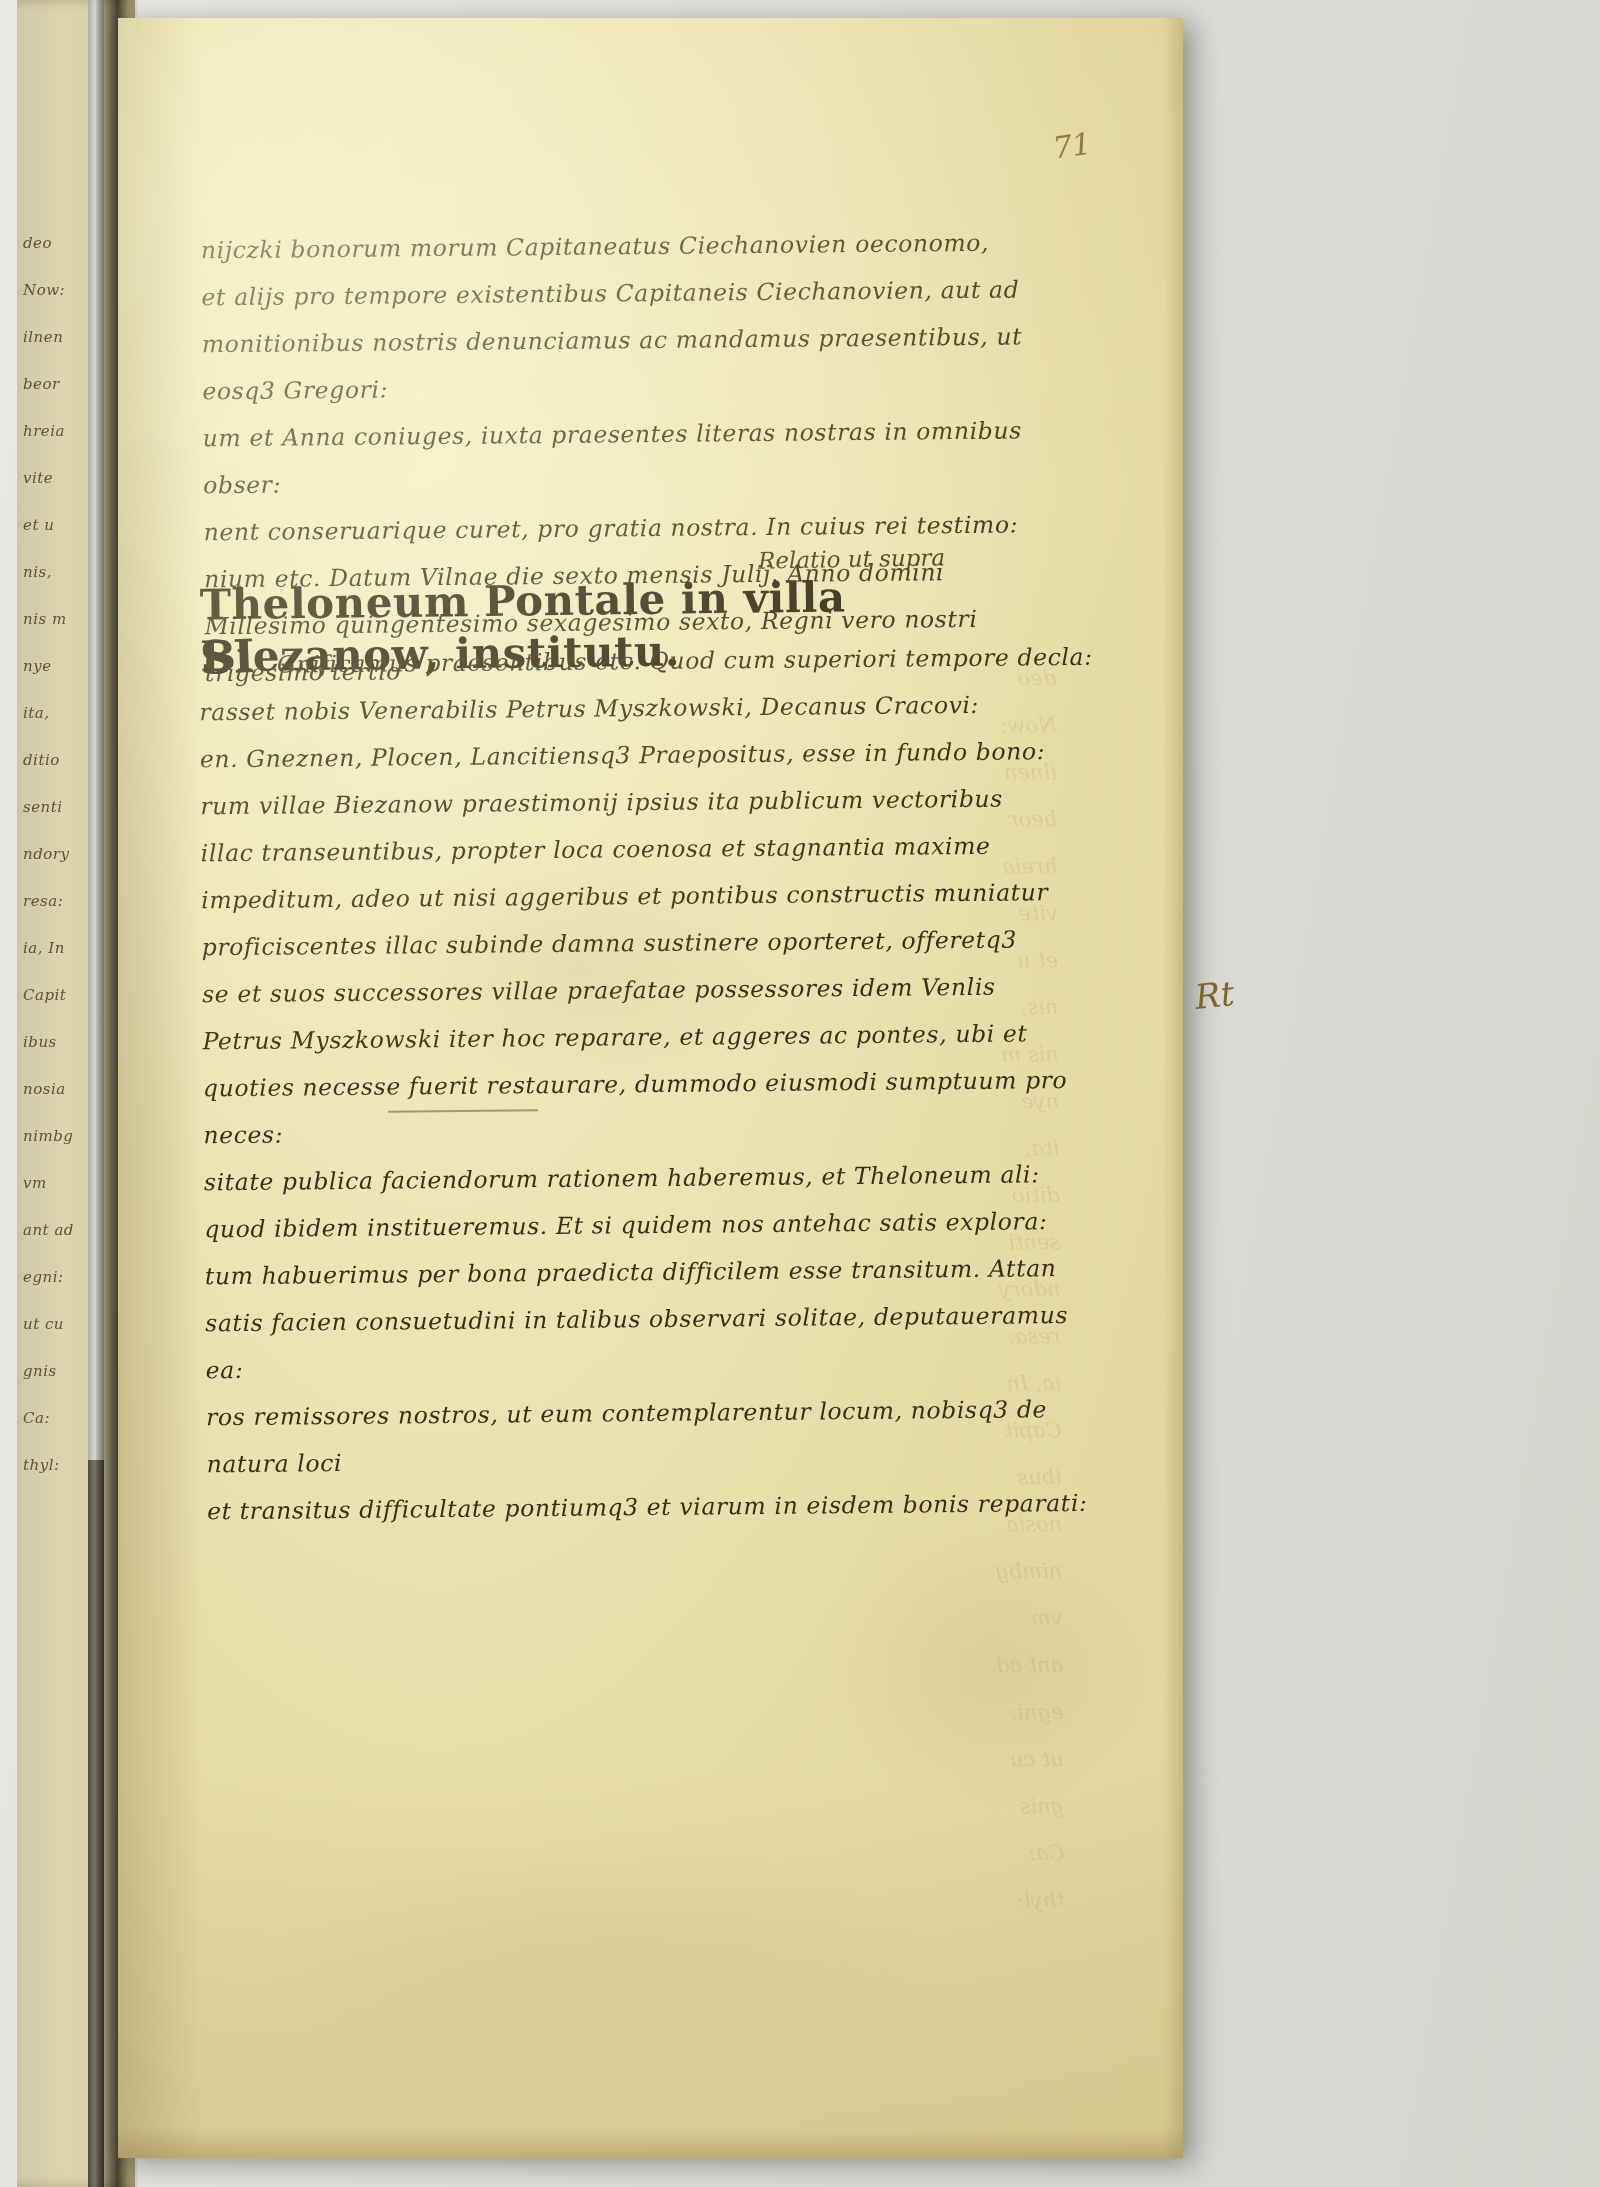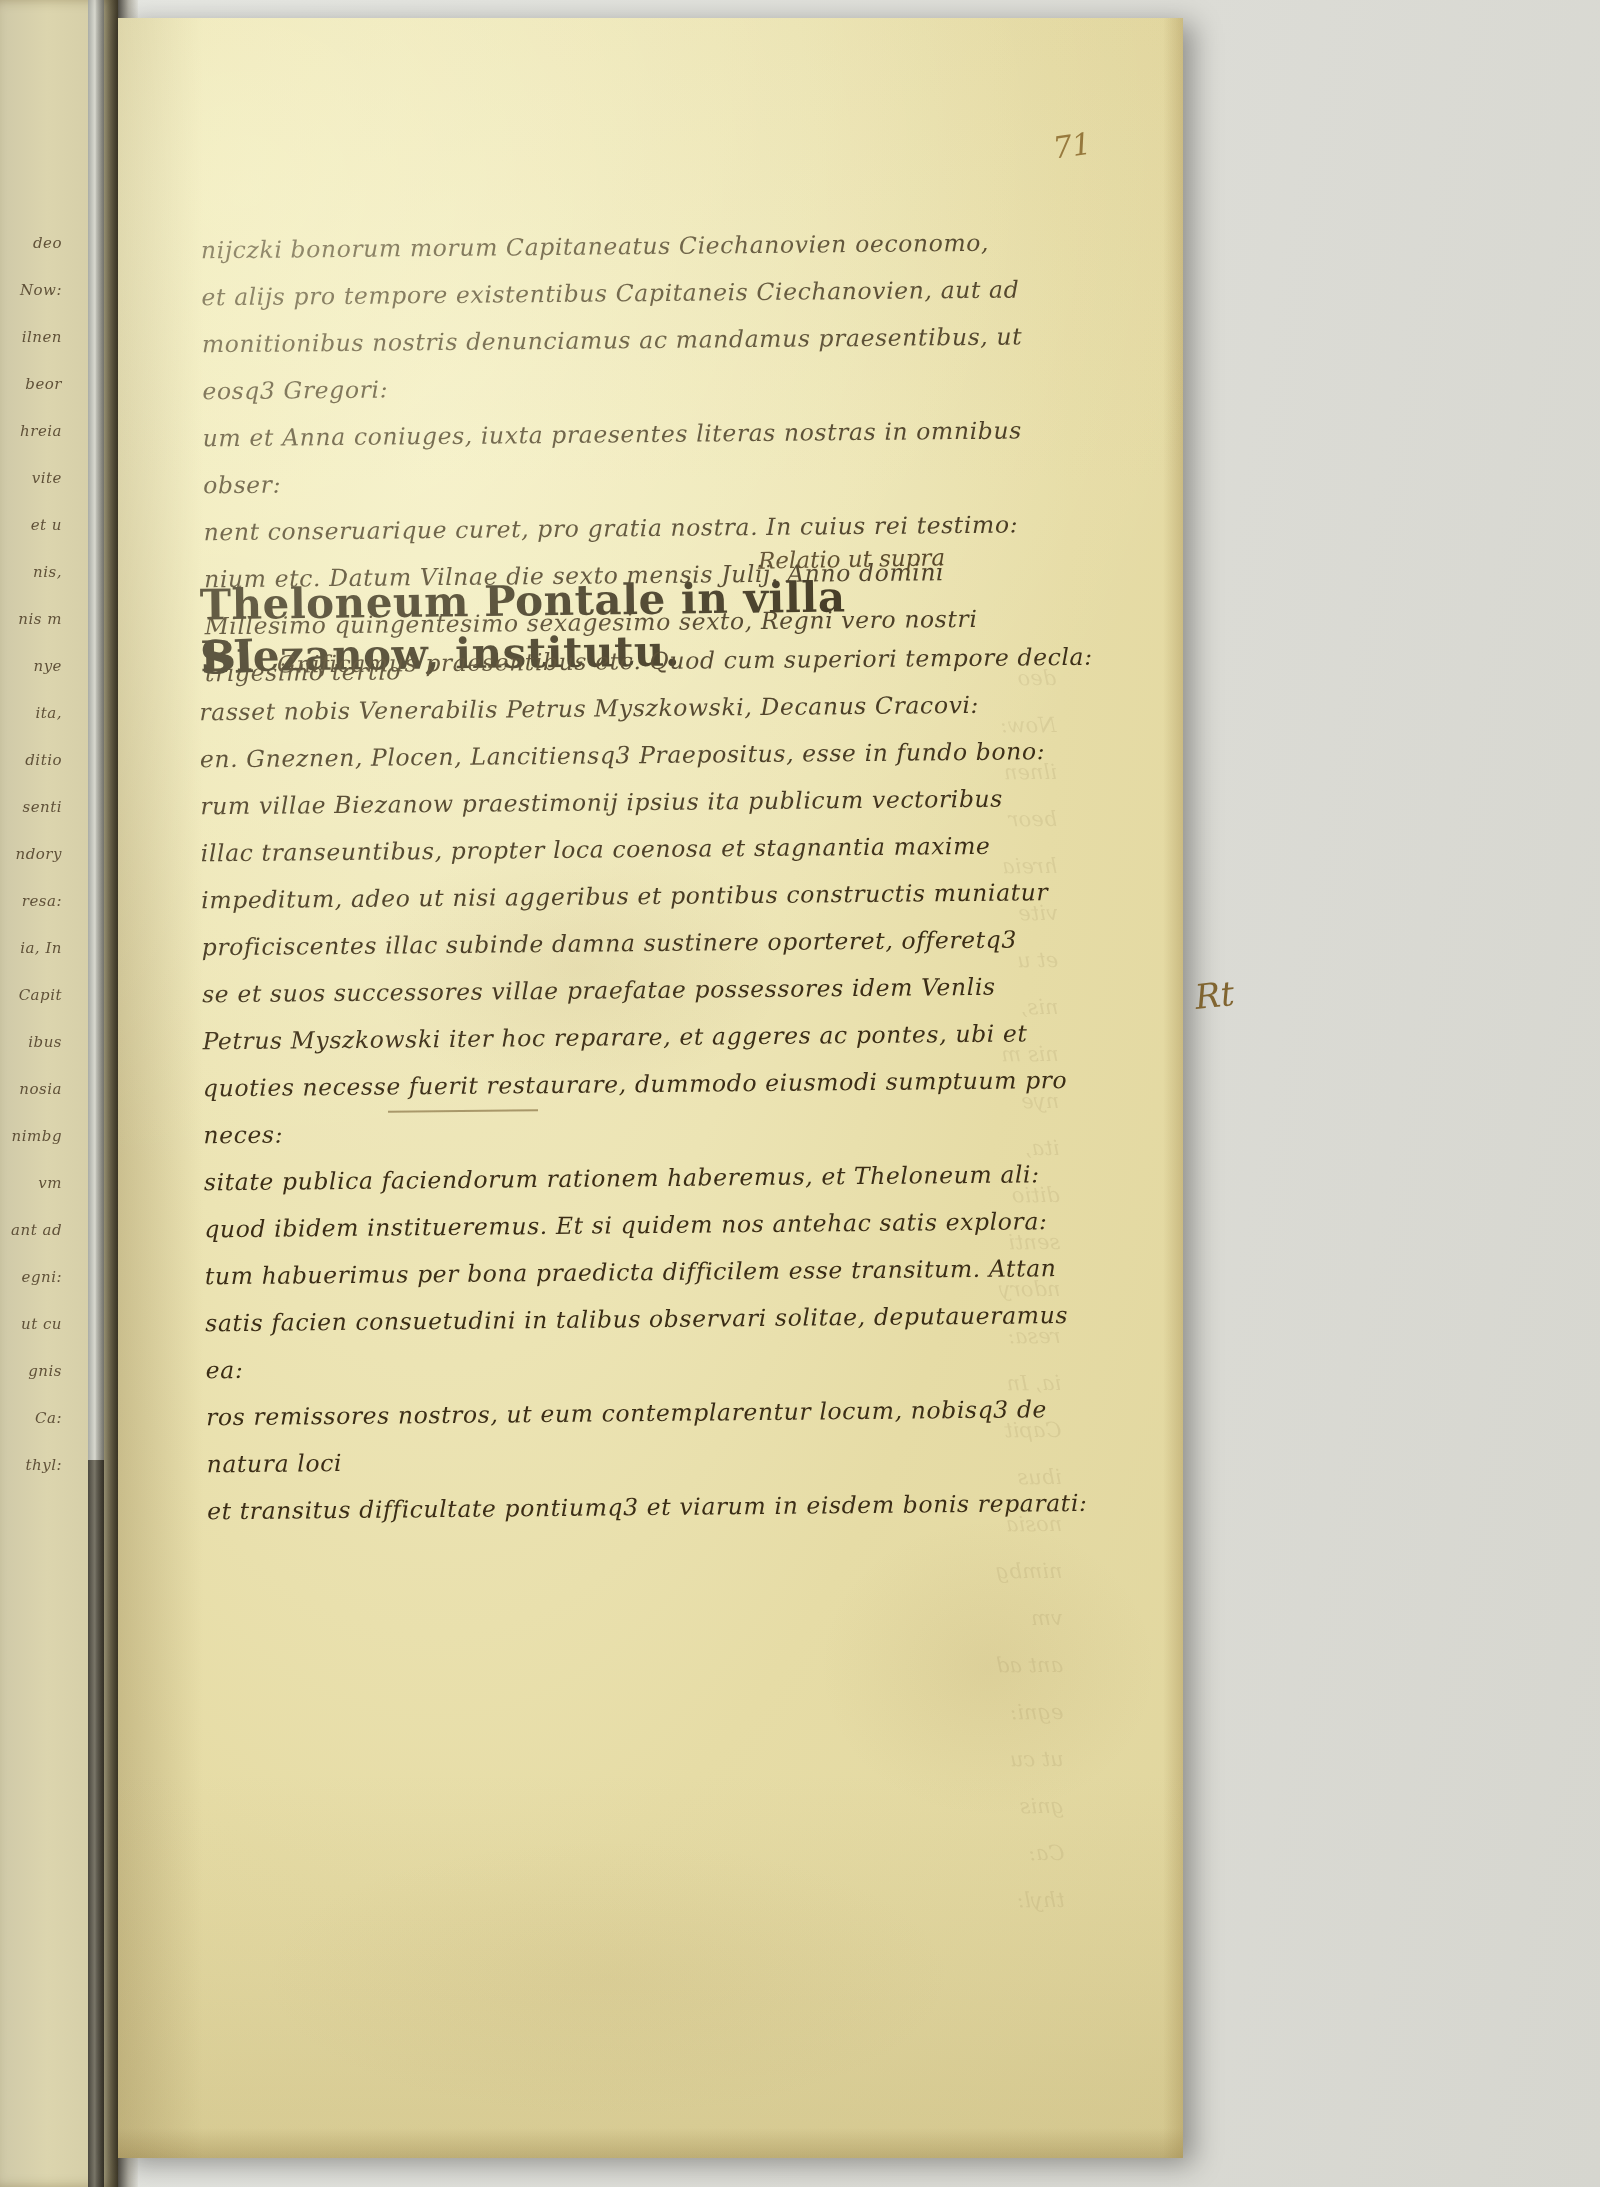--- a/index.html
+++ b/index.html
@@ -20,25 +20,24 @@
   .backdrop {
     position: absolute;
     inset: 0;
     background:
       linear-gradient(100deg, #e8e9e4 0%, #e3e4df 25%, #dcdcd6 60%, #d6d6cf 100%);
   }
 
   
   .verso {
     position: absolute;
-    left: 0; top: 0;
+    left: 17px; top: 0;
     width: 118px; height: 2187px;
     background: linear-gradient(90deg, #cfc9a8 0%, #dcd5ae 40%, #d2cba5 100%);
     box-shadow: inset -6px 0 12px rgba(90,70,30,0.35);
-    text-align: right;
   }
   .verso-text {
     position: absolute;
     left: 6px;
     top: 220px;
     width: 56px;
     color: #4a3a24;
     font-size: 15px;
     line-height: 47px;
     font-family: "DejaVu Serif", serif;

